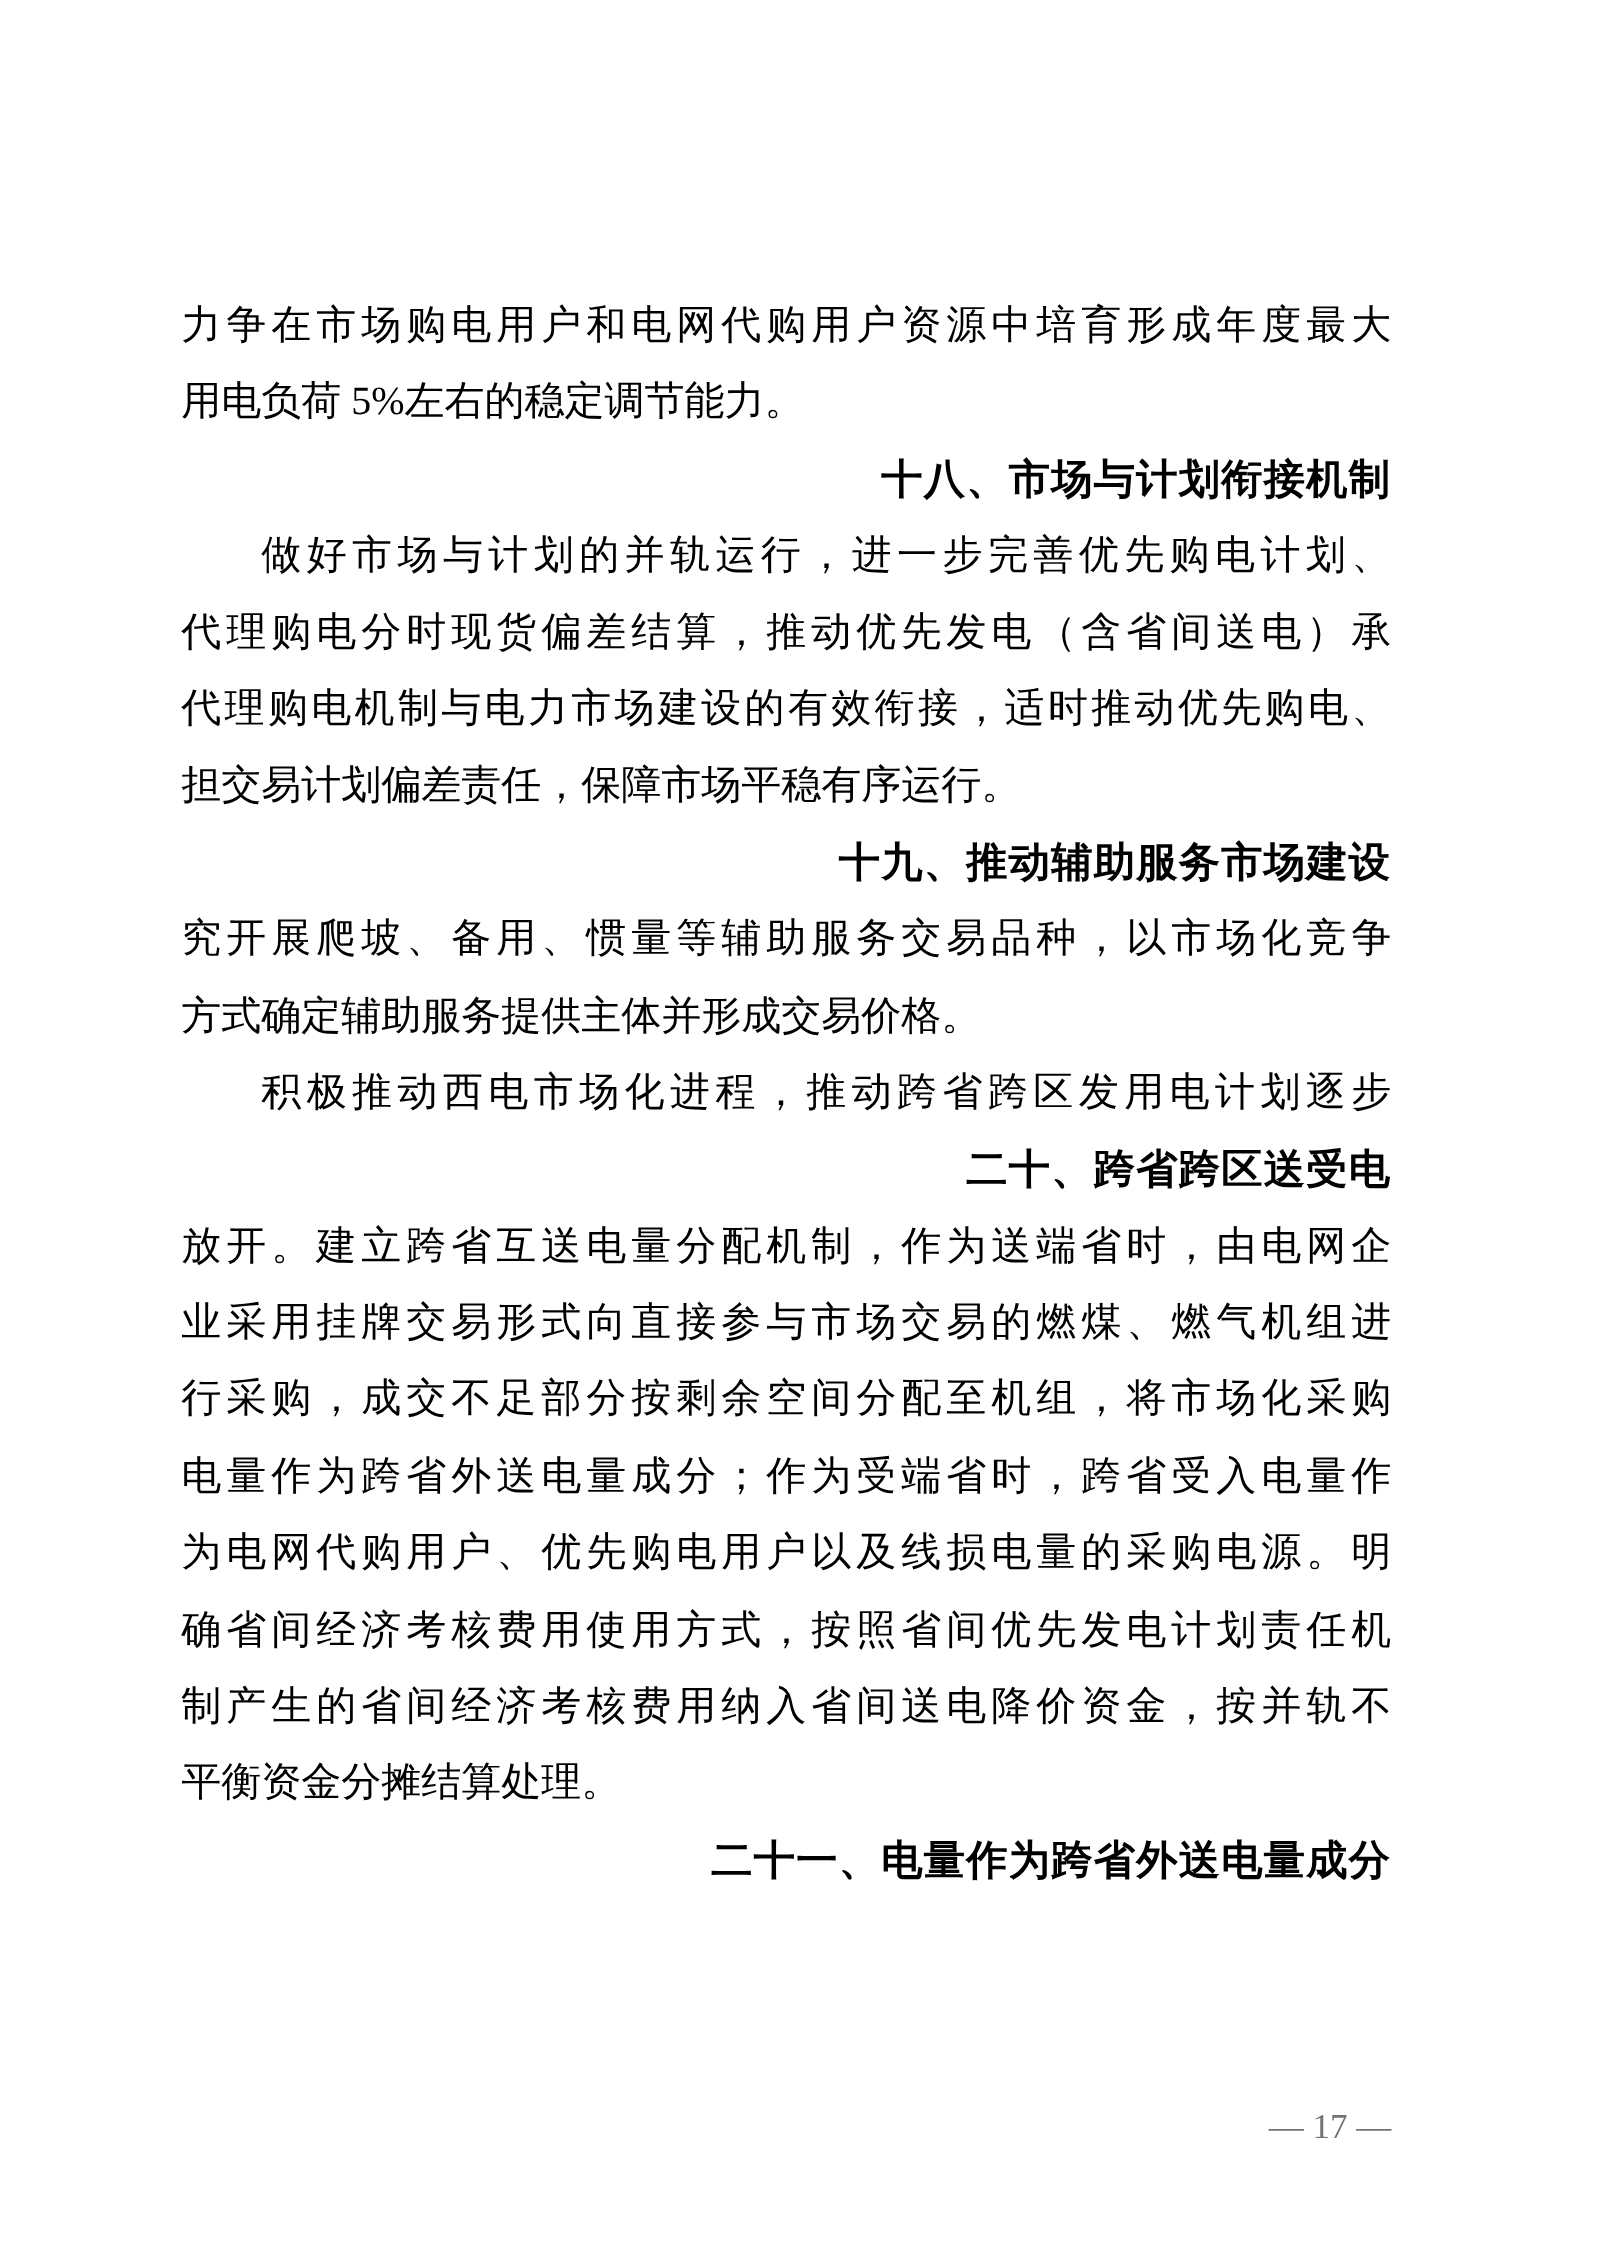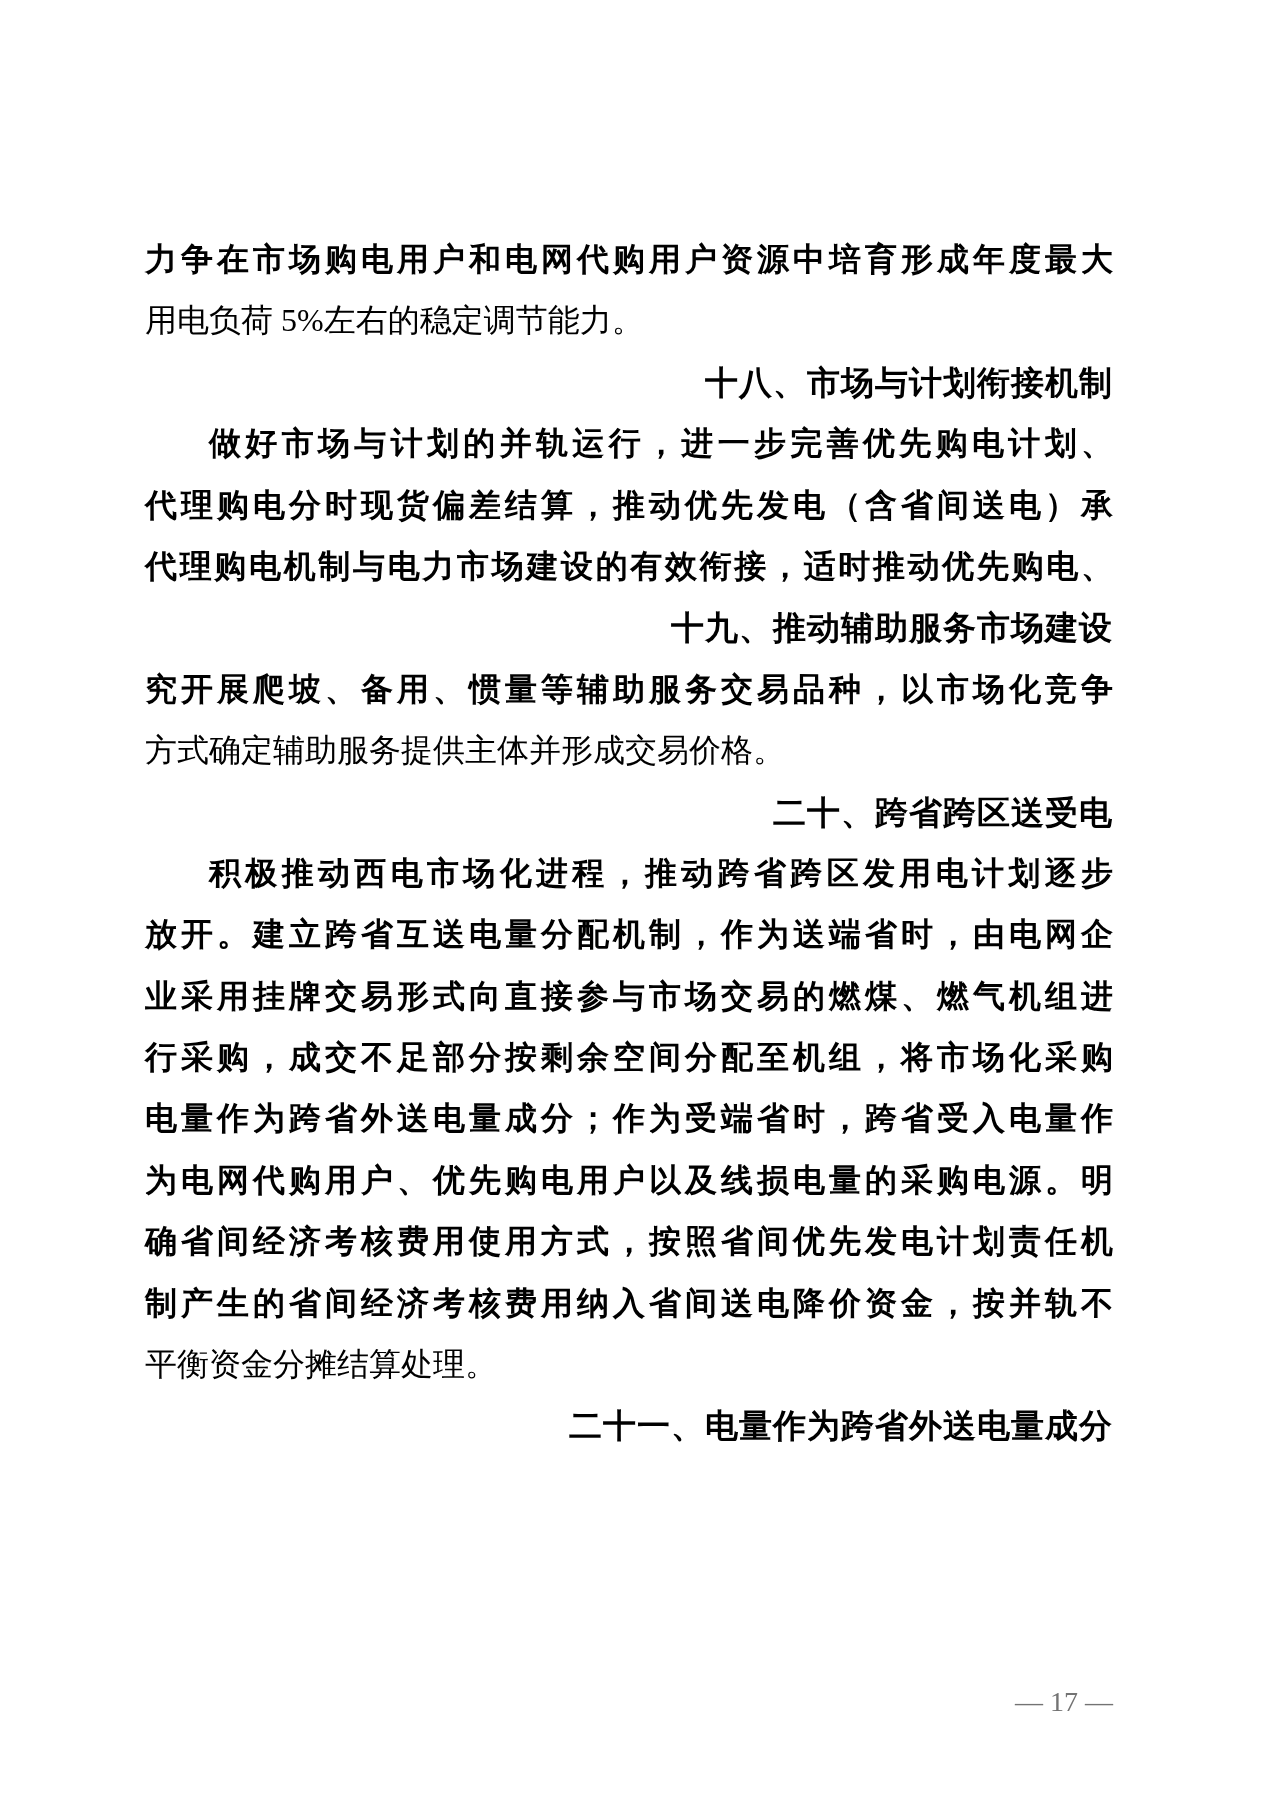--- a/index.html
+++ b/index.html
@@ -21,21 +21,20 @@
   .line {
     height: 61.4px;
     line-height: 61.4px;
     font-size: 32px;
     font-family: "Liberation Serif", serif;
     color: #000000;
   }
   .line.stretch {
     text-align: justify;
     text-align-last: justify;
-    font-weight: bold;
   }
   .line.indent {
     text-indent: 64px;
   }
   .line.heading {
     font-family: "Liberation Sans", sans-serif;
     font-weight: 700;
     font-size: 33px;
     text-indent: 62px;
     letter-spacing: 1px;
@@ -56,25 +55,26 @@
 <body>
 
 <div class="page">
   <div class="doc">
       <div class="line stretch">力争在市场购电用户和电网代购用户资源中培育形成年度最大</div>
       <div class="line">用电负荷 5%左右的稳定调节能力。</div>
       <div class="line heading">十八、市场与计划衔接机制</div>
       <div class="line stretch indent">做好市场与计划的并轨运行，进一步完善优先购电计划、</div>
       <div class="line stretch">代理购电分时现货偏差结算，推动优先发电（含省间送电）承</div>
       <div class="line stretch">代理购电机制与电力市场建设的有效衔接，适时推动优先购电、</div>
+      <div class="line">担交易计划偏差责任，保障市场平稳有序运行。</div>
       <div class="line heading">十九、推动辅助服务市场建设</div>
       <div class="line stretch">究开展爬坡、备用、惯量等辅助服务交易品种，以市场化竞争</div>
       <div class="line">方式确定辅助服务提供主体并形成交易价格。</div>
+      <div class="line stretch indent">积极推动西电市场化进程，推动跨省跨区发用电计划逐步</div>
       <div class="line heading">二十、跨省跨区送受电</div>
-      <div class="line stretch indent">积极推动西电市场化进程，推动跨省跨区发用电计划逐步</div>
       <div class="line stretch">放开。建立跨省互送电量分配机制，作为送端省时，由电网企</div>
       <div class="line stretch">业采用挂牌交易形式向直接参与市场交易的燃煤、燃气机组进</div>
       <div class="line stretch">行采购，成交不足部分按剩余空间分配至机组，将市场化采购</div>
       <div class="line stretch">电量作为跨省外送电量成分；作为受端省时，跨省受入电量作</div>
       <div class="line stretch">为电网代购用户、优先购电用户以及线损电量的采购电源。明</div>
       <div class="line stretch">确省间经济考核费用使用方式，按照省间优先发电计划责任机</div>
       <div class="line stretch">制产生的省间经济考核费用纳入省间送电降价资金，按并轨不</div>
       <div class="line">平衡资金分摊结算处理。</div>
       <div class="line heading">二十一、电量作为跨省外送电量成分</div>
     </div>

